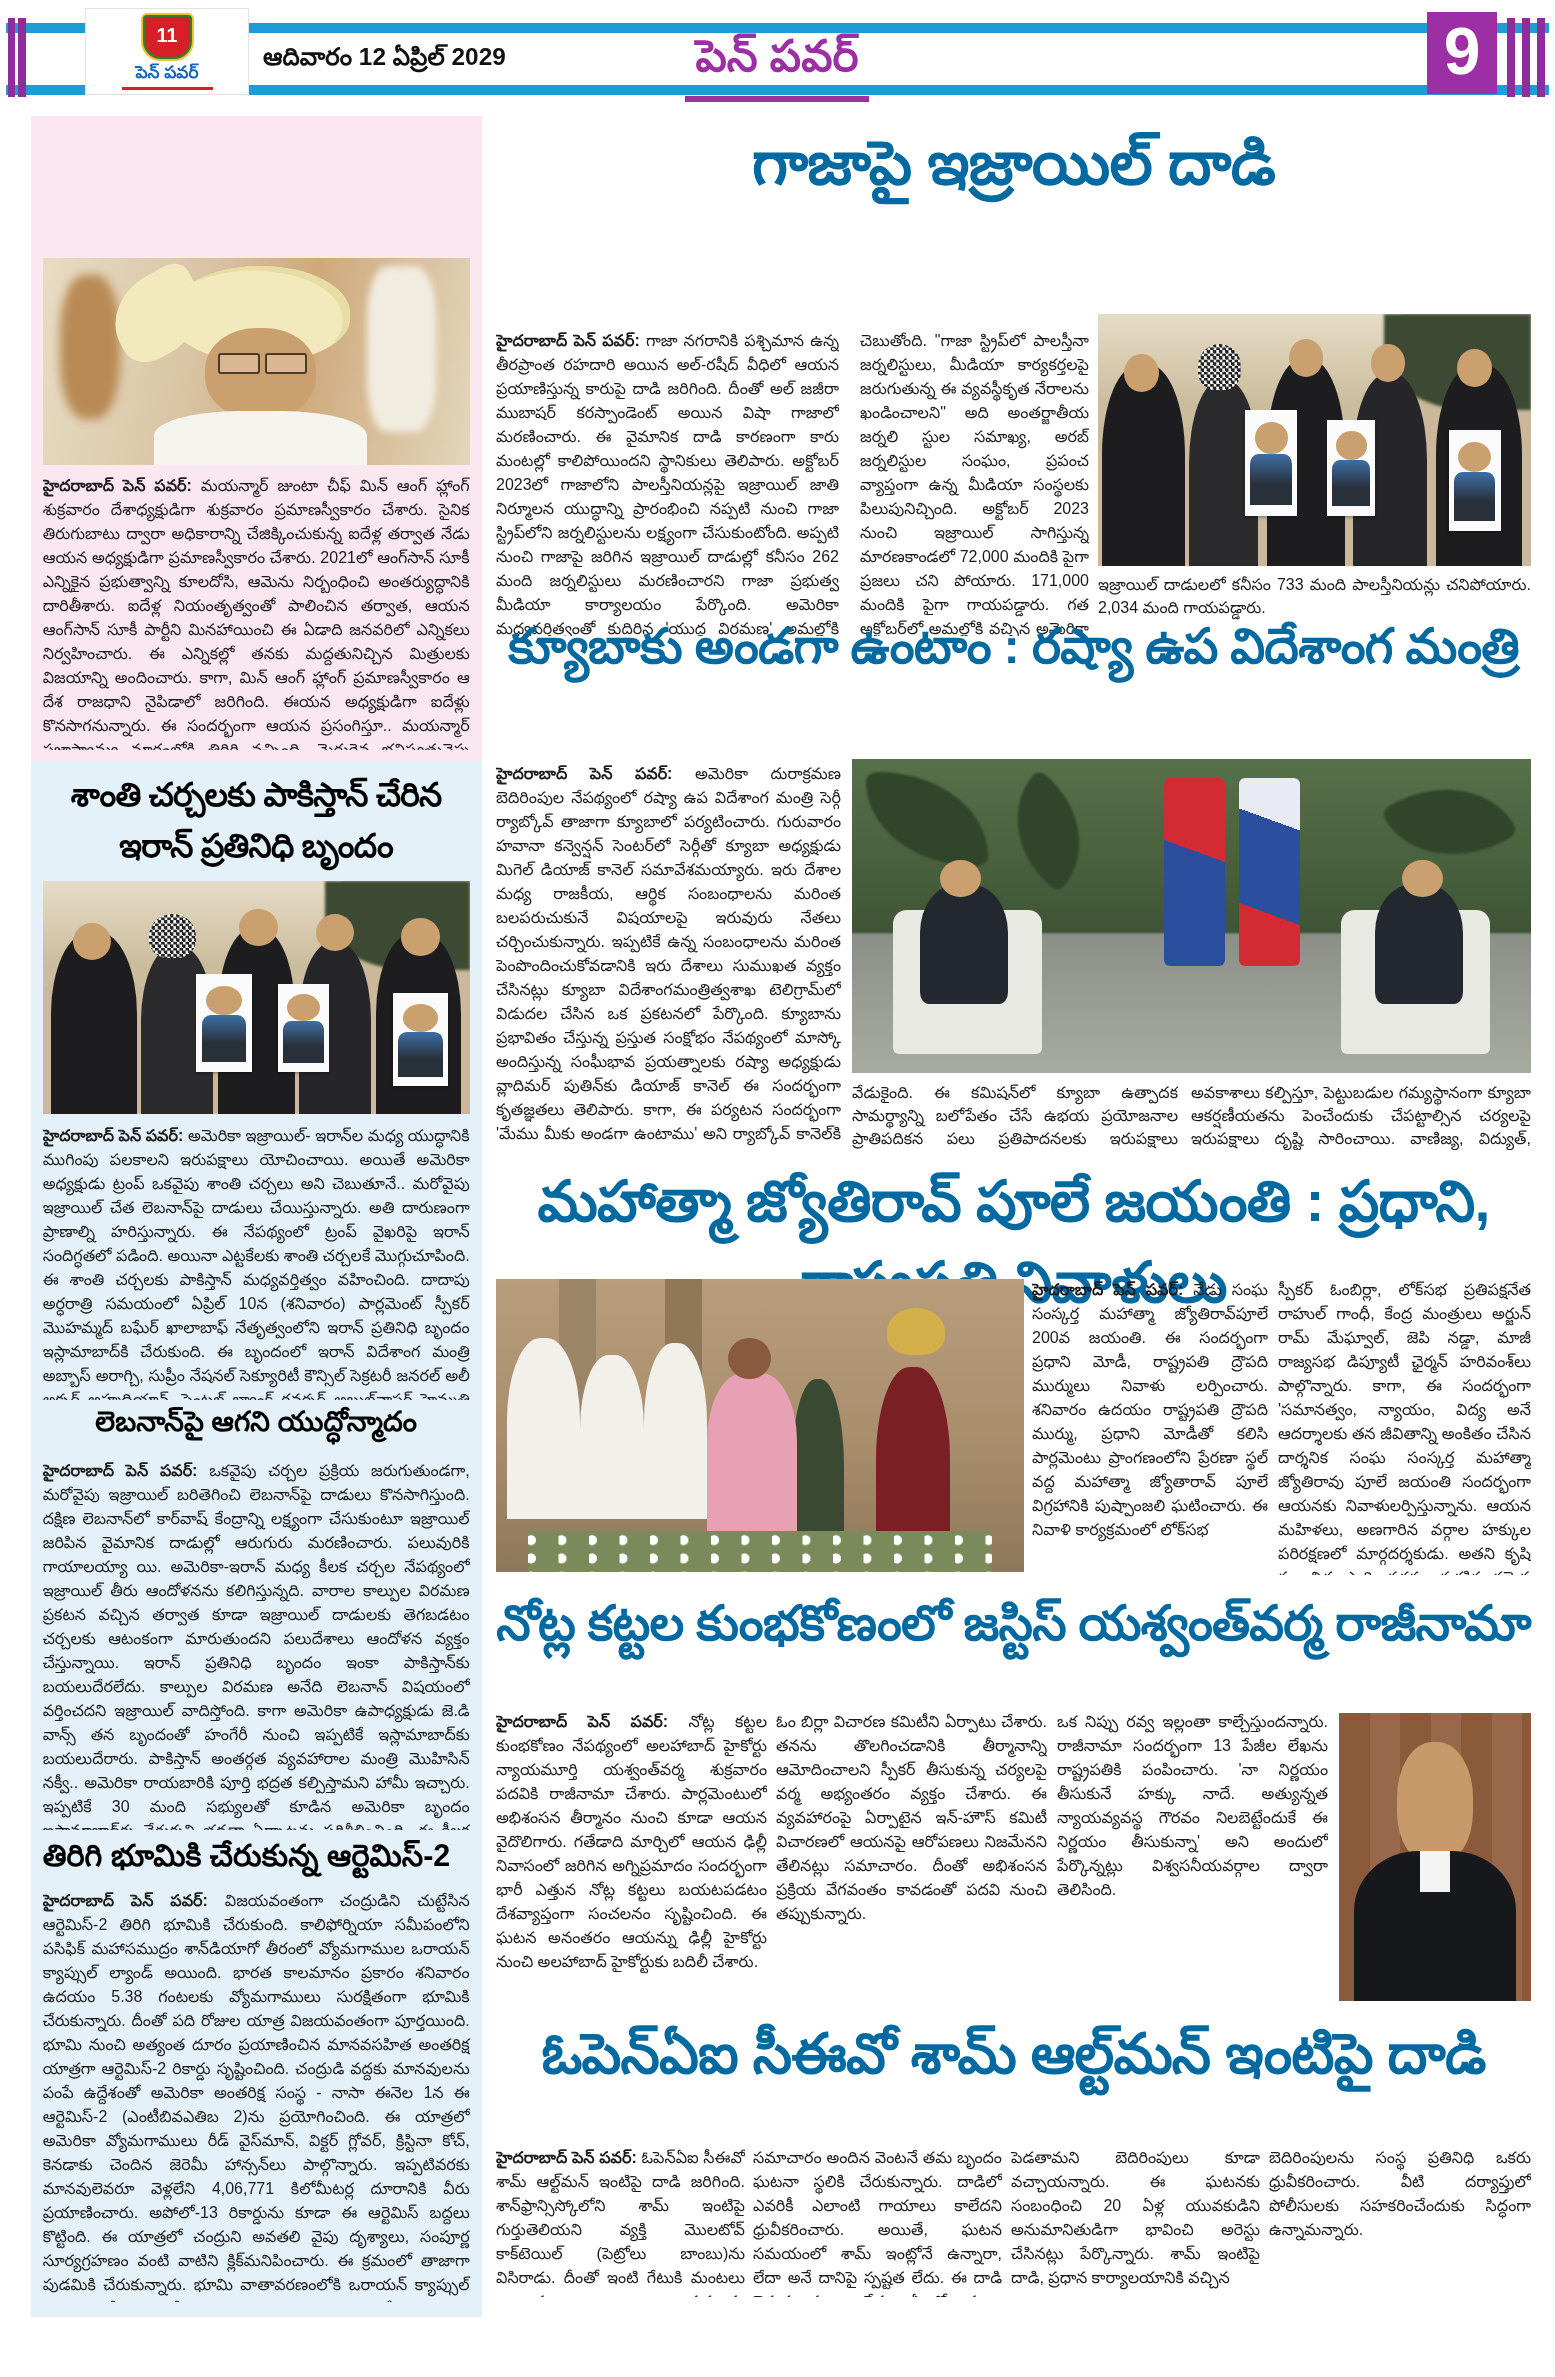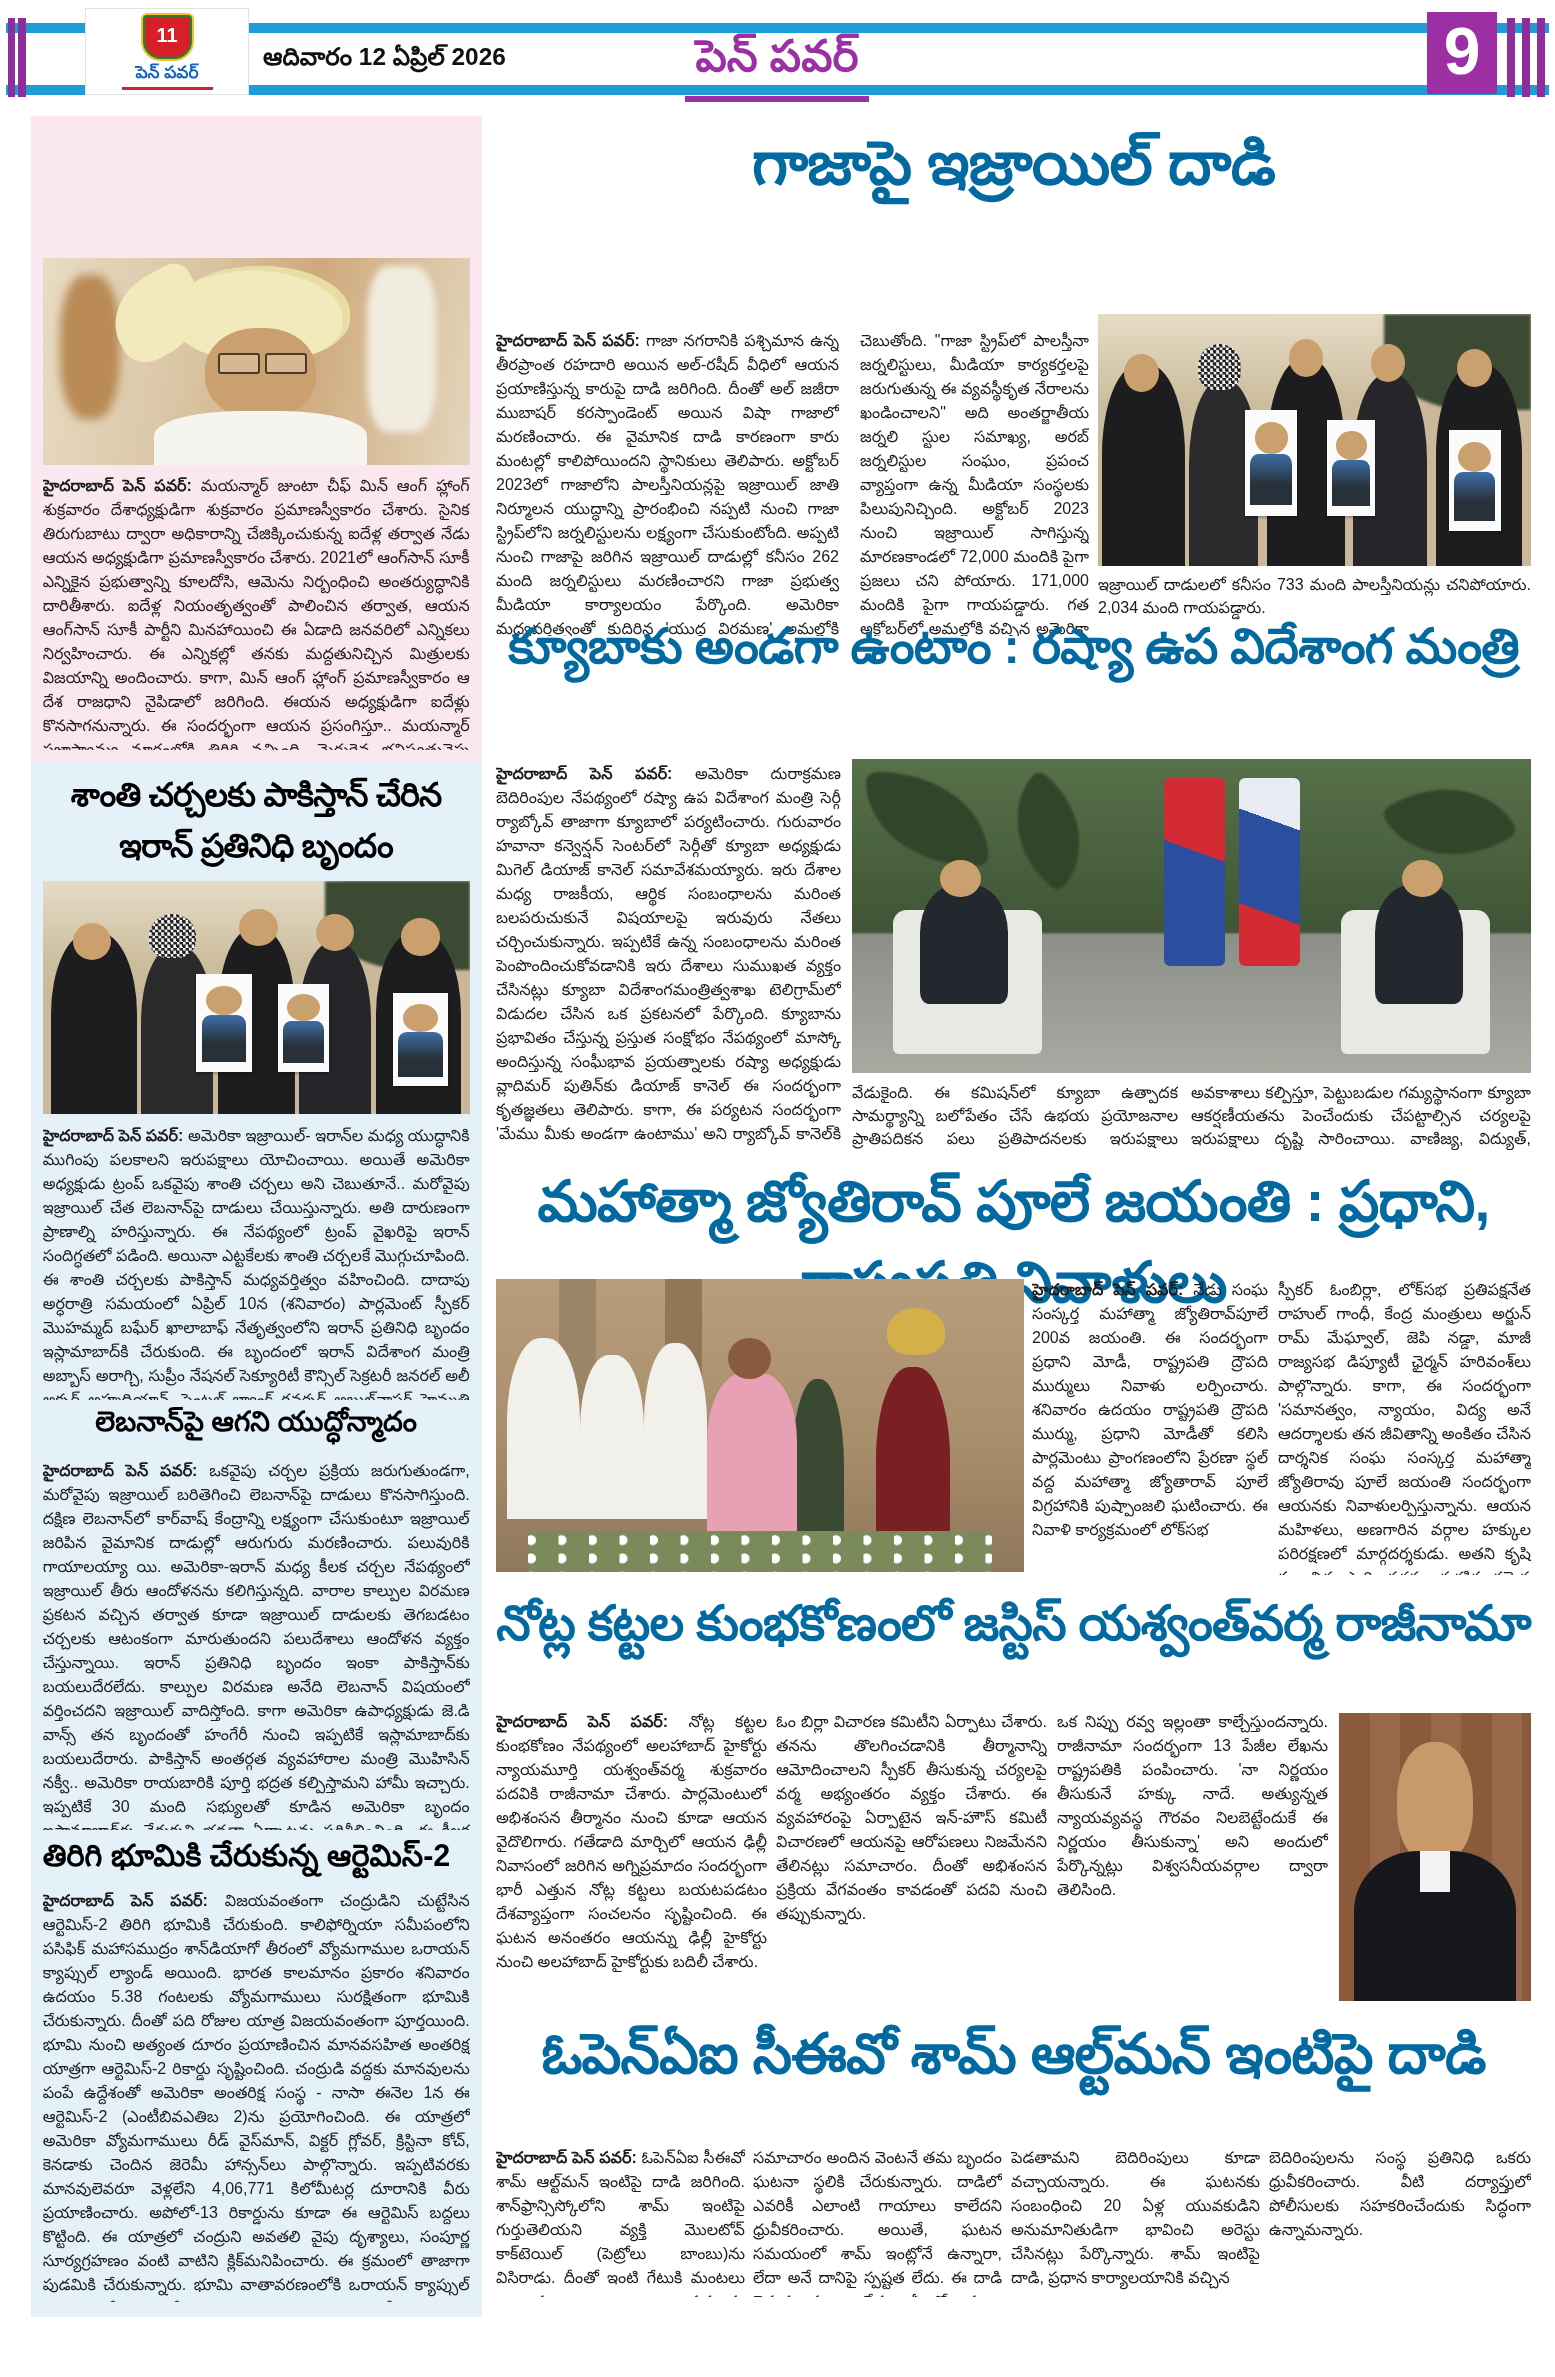--- a/index.html
+++ b/index.html
@@ -92,21 +92,21 @@
   <div class="pstripe" style="left:1507px"></div>
   <div class="pstripe" style="left:1522px"></div>
   <div class="pstripe" style="left:1537px"></div>
 
   <div class="logo-box">
     <div class="shield">11</div>
     <div class="logo-title">పెన్ పవర్</div>
     <div class="logo-underline"></div>
   </div>
 
-  <div class="hdate">ఆదివారం 12 ఏప్రిల్ 2026</div>
+  <div class="hdate">ఆదివారం 12 ఏప్రిల్ 2029</div>
   <div class="masthead"><span>పెన్ పవర్</span></div>
   <div class="pagebox">9</div>
 
   <div class="sec-pink">
     <div class="photo ph-myanmar" style="left:12.2px;top:142px;width:427px;height:207px;">
       <div class="blur1"></div>
       <div class="blur2"></div>
       <div class="turban-flap"></div>
       <div class="turban"></div>
       <div class="face"></div>

